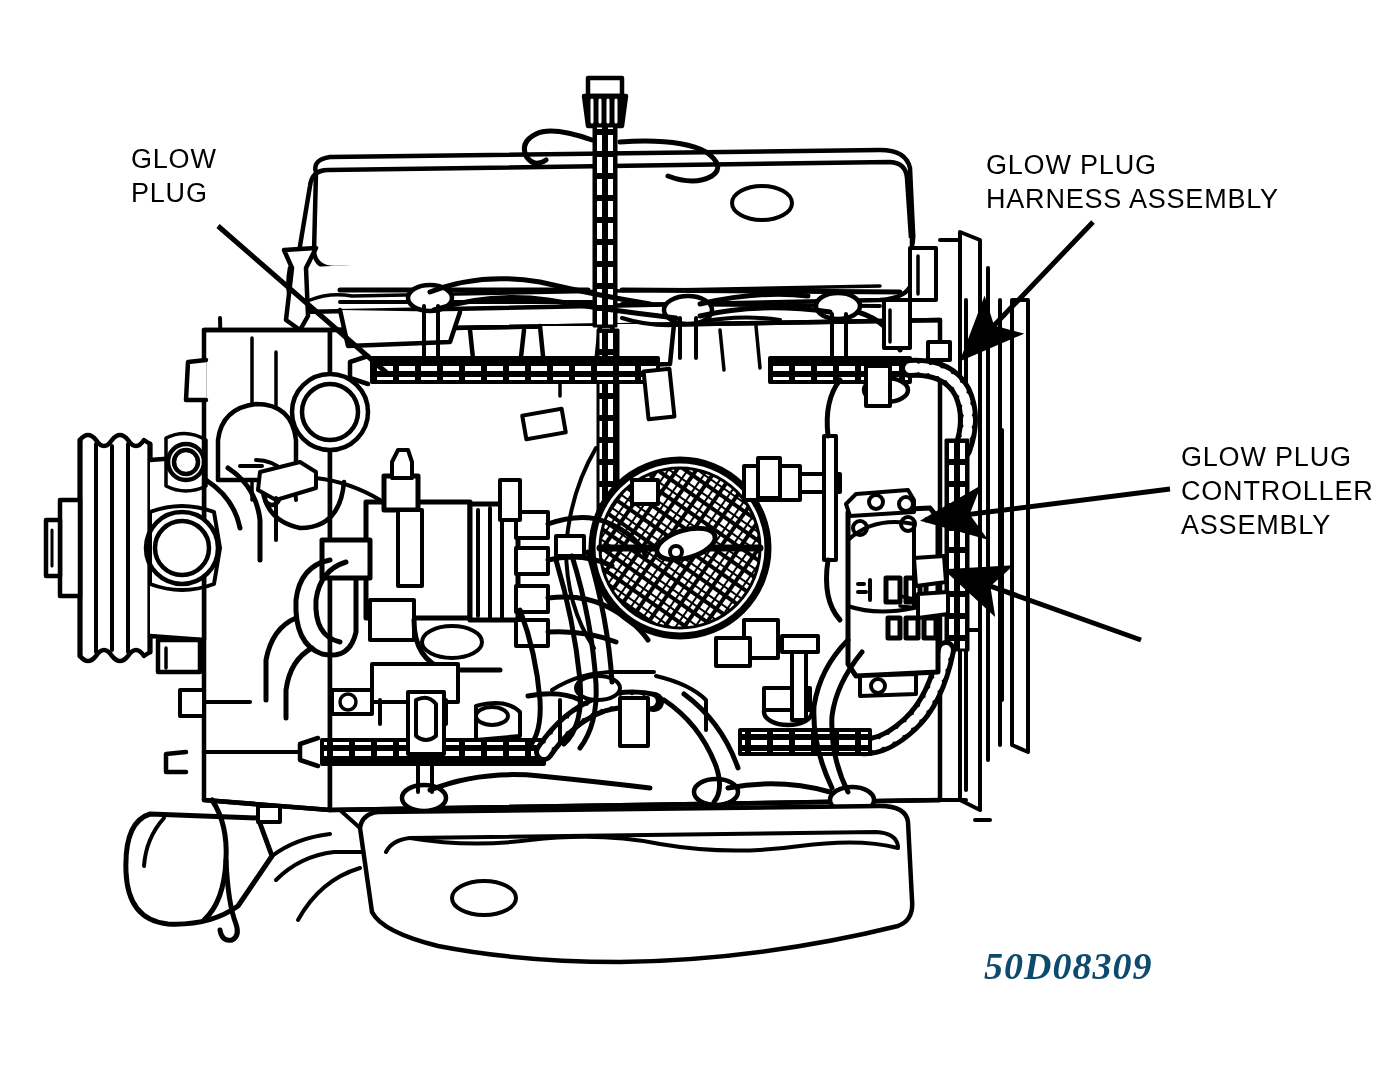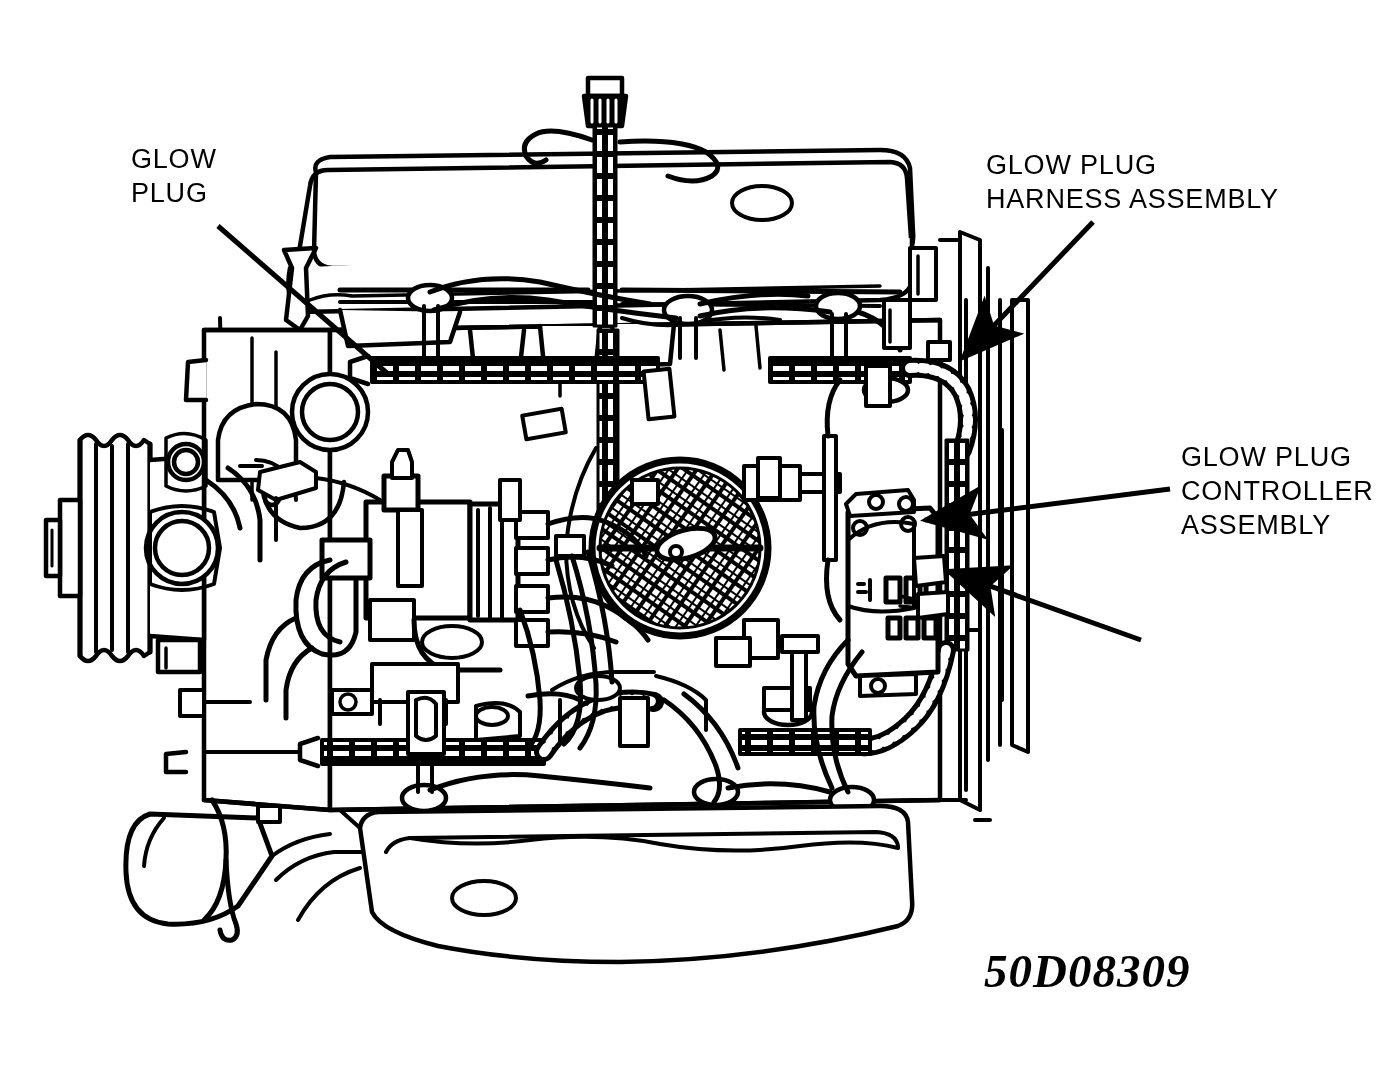--- a/index.html
+++ b/index.html
@@ -31,25 +31,25 @@
     font-family: "Liberation Sans", sans-serif;
     font-size: 27px;
     font-weight: 400;
     letter-spacing: 0.8px;
     line-height: 34px;
     white-space: pre;
     text-transform: uppercase;
   }
   .fig-id {
     position: absolute;
-    color: #000000;
+    color: #0c4a6e;
     font-family: "Liberation Serif", serif;
     font-style: italic;
     font-weight: bold;
-    font-size: 47px;
+    font-size: 38px;
     letter-spacing: 1px;
     white-space: pre;
   }
 </style>
 </head>
 <body>
 
 <div id="page">
 
   <svg id="diagram-svg" viewBox="0 0 1394 1089">

